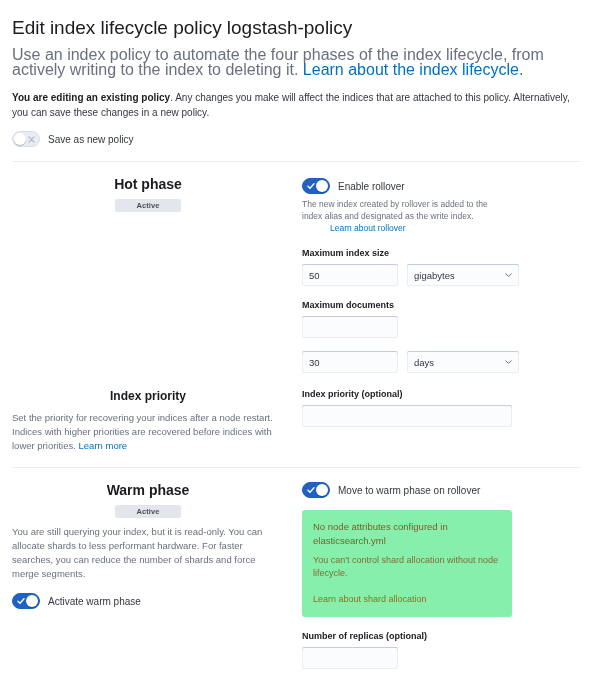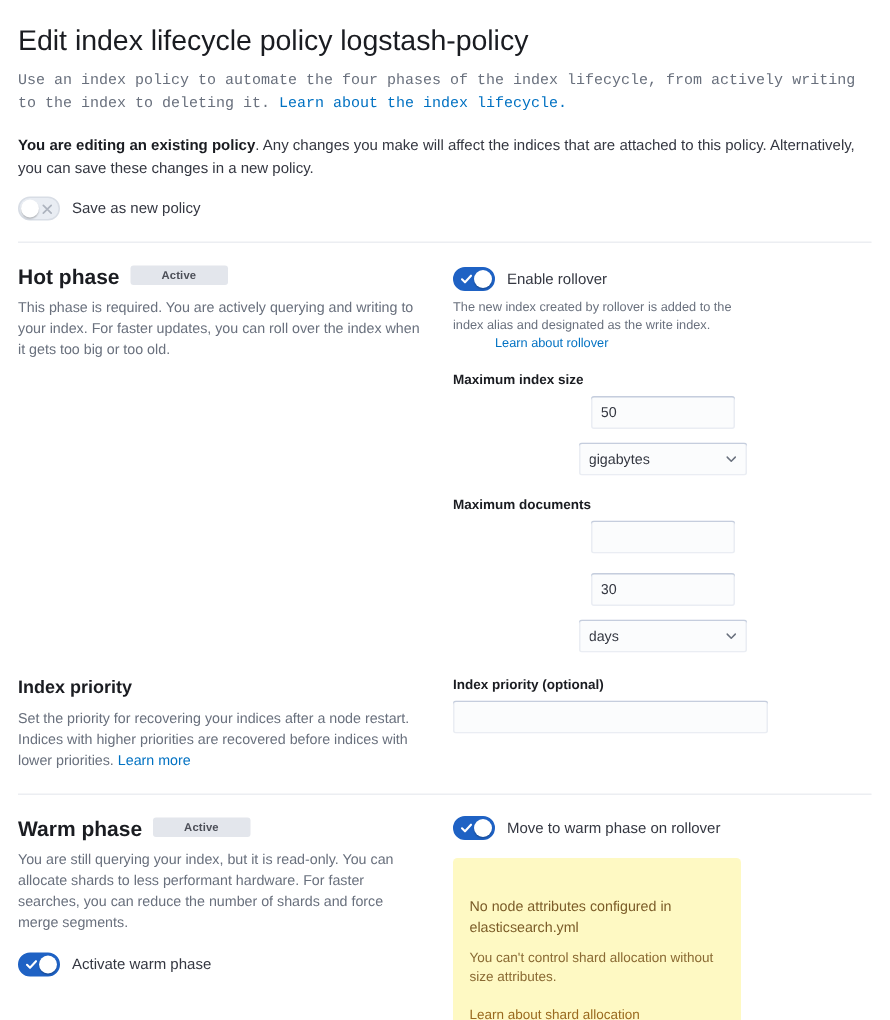--- a/index.html
+++ b/index.html
@@ -24,25 +24,24 @@
   
   .page-title {
     font-size: 19px;
     line-height: 24px;
     font-weight: 400;
     color: #1a1c21;
     margin: 0 0 7px 0;
     letter-spacing: -0.02px;
   }
   .page-sub {
-    font-size: 10px;
+    font-size: 16px;
     line-height: 15px;
     color: #69707d;
     margin: 0 0 13px 0;
-    font-family: Liberation Mono, monospace;
   }
   .lead {
     font-size: 10px;
     line-height: 15px;
     color: #343741;
     margin: 0 0 11px 0;
     max-width: 572px;
   }
   .lead b { font-weight: 700; color: #1a1c21; }
   a.lnk {
@@ -121,20 +120,21 @@
   }
   .sec-title {
     font-size: 12px;
     line-height: 17px;
     font-weight: 700;
     color: #1a1c21;
     margin: 0 0 6px 0;
     display: flex;
     align-items: center;
     gap: 7px;
+    flex-direction: column;
   }
   .sec-title.big { font-size: 14px; }
   .badge {
     display: inline-block;
     font-size: 7.5px;
     line-height: 11px;
     font-weight: 700;
     color: #4c4f58;
     background: #e3e6ec;
     border-radius: 2px;
@@ -163,21 +163,20 @@
     font-size: 9px;
     line-height: 13px;
     font-weight: 700;
     color: #1a1c21;
     margin: 0 0 4px 0;
   }
   .field-row {
     display: flex;
     gap: 9px;
     align-items: center;
-    flex-direction: column;
   }
   .control {
     height: 22px;
     background: #fbfcfd;
     border: none;
     border-radius: 2px;
     box-shadow: 0 0 0 1px rgba(15,39,118,0.07) inset,
                 0 1px 0 0 #d3dae6 inset;
     font-family: "Liberation Sans", sans-serif;
     font-size: 9.5px;
@@ -199,25 +198,25 @@
     right: 6px;
     top: 50%;
     transform: translateY(-50%);
     pointer-events: none;
     color: #69707d;
     display: flex;
   }
 
   
   .callout {
-    background: #fef9c3;
+    background: #86efac;
     border-radius: 3px;
-    padding: 26px 11px 11px 11px;
+    padding: 10px 11px 11px 11px;
     margin-top: 12px;
-    width: 192px;
+    width: 210px;
     box-sizing: border-box;
   }
   .callout-title {
     font-size: 9.5px;
     line-height: 14px;
     color: #7b5c28;
     margin: 0 0 6px 0;
   }
   .callout-body {
     font-size: 9px;
@@ -271,21 +270,20 @@
   </div>
 
   <div class="divider"></div>
 
   <div class="section">
     <div class="col-left">
       <div class="sec-title big">
         <span>Hot phase</span>
         <span class="badge">Active</span>
       </div>
-      <p class="sec-desc">This phase is required. You are actively querying and writing to your index. For faster updates, you can roll over the index when it gets too big or too old.</p>
     </div>
 
     <div class="col-right hot-right">
 
       <div class="toggle-row">
         <span class="switch on">
           <span class="mark">
             <svg width="8" height="8" viewBox="0 0 8 8" aria-hidden="true">
                 <path d="M1 4.2 L3 6.2 L7 1.8" stroke="currentColor" stroke-width="1.4" fill="none" stroke-linecap="round" stroke-linejoin="round"></path>
               </svg>
@@ -386,21 +384,21 @@
                 <path d="M1 4.2 L3 6.2 L7 1.8" stroke="currentColor" stroke-width="1.4" fill="none" stroke-linecap="round" stroke-linejoin="round"></path>
               </svg>
           </span>
           <span class="knob"></span>
         </span>
         <span class="toggle-label">Move to warm phase on rollover</span>
       </div>
 
       <div class="callout">
         <p class="callout-title">No node attributes configured in elasticsearch.yml</p>
-        <p class="callout-body">You can't control shard allocation without size attributes.</p>
+        <p class="callout-body">You can't control shard allocation without node lifecycle.</p>
         <a class="lnk" href="#">Learn about shard allocation</a>
       </div>
 
       <div class="field mt14">
         <div class="field-label">Number of replicas (optional)</div>
         <input class="control num" type="text" placeholder="" style="">
         
       </div>
     </div>
   </div>

